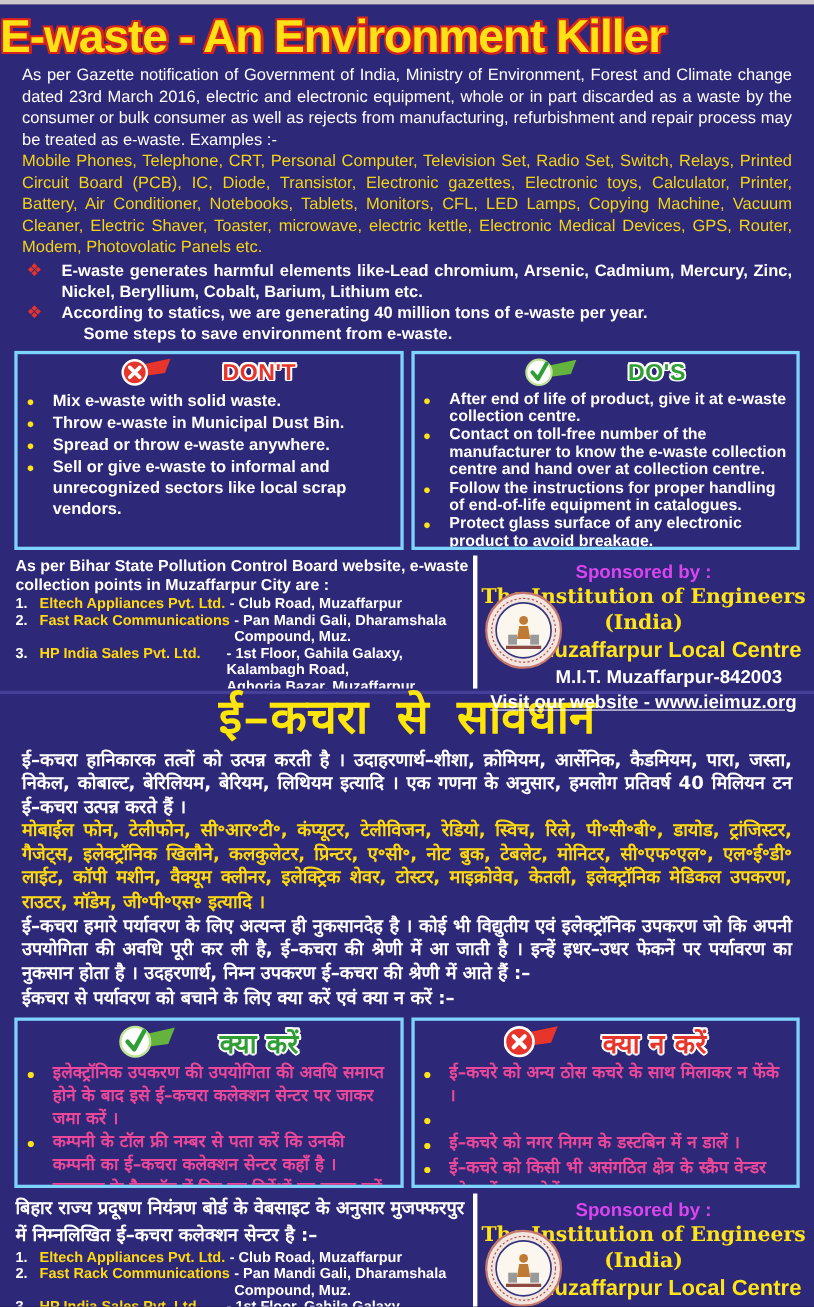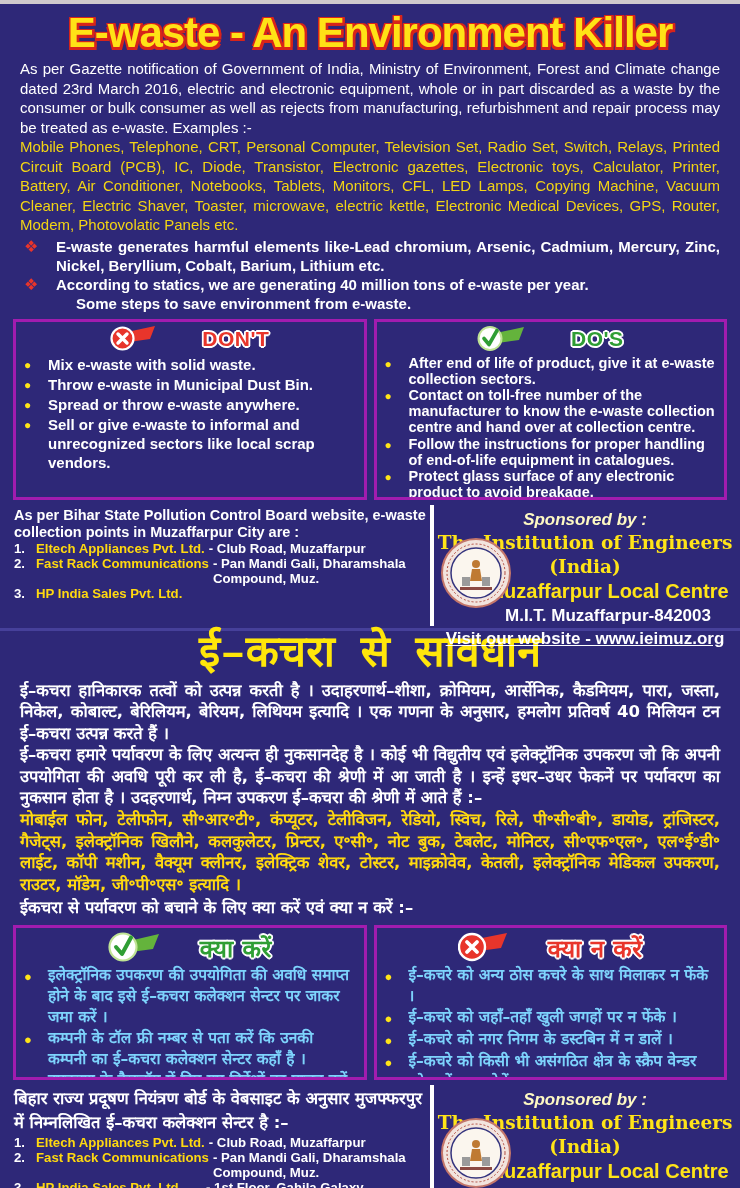--- a/index.html
+++ b/index.html
@@ -5,65 +5,65 @@
   html,body{margin:0;padding:0;background:#1a1750;}
   .page{
     width:740px;height:1188px;margin:0 auto;position:relative;overflow:hidden;
     background:#2e2878;
     font-family:"Liberation Sans","DejaVu Sans",sans-serif;
     -webkit-font-smoothing:antialiased;
   }
   .topstrip{height:4px;background:#cfc9cd;}
   .title{
     color:#ffe216;font-weight:bold;font-size:42px;line-height:46px;
-    text-align:center;letter-spacing:-1px;margin:6px 0 3px;
+    letter-spacing:-1px;margin:6px 0 3px;
     text-shadow:2.5px 2.5px 0 #d8241a,-1.5px -1.5px 0 #d8241a,2.5px -1.5px 0 #d8241a,-1.5px 2.5px 0 #d8241a,0 2.5px 0 #d8241a,2.5px 0 0 #d8241a;
   }
   .para{margin:0 20px;font-weight:normal;text-align:justify;}
   .para.p-en{font-size:15px;line-height:19.5px;color:#ffffff;}
   .para.p-yel{font-size:15px;line-height:19.5px;color:#f2d414;}
   .dbullets{margin:2px 20px 0;}
   .dbullet{display:flex;align-items:flex-start;}
   .diamond{color:#e8352b;font-size:16px;line-height:19px;width:32px;flex:none;padding-left:4px;}
   .dtext{color:#ffffff;font-weight:bold;font-size:15px;line-height:19px;text-align:justify;flex:1;}
   .steps-note{margin:0 20px 0 56px;color:#ffffff;font-weight:bold;font-size:15px;line-height:19px;}
 
   .boxes{display:flex;gap:7px;margin:6px 13px 5px;}
-  .box{flex:1;border:3px solid #a21caf;background:#2e2878;padding:3px 8px 4px 8px;overflow:hidden;}
+  .box{flex:1;border:3px solid #7dd3fc;background:#2e2878;padding:3px 8px 4px 8px;overflow:hidden;}
   .box.en{height:168px;}
   .box.hi{height:142px;}
   .box-head{display:flex;align-items:center;justify-content:center;gap:46px;height:28px;margin-bottom:2px;}
   .box-head.hi-head{gap:40px;height:32px;}
   .flag-icon{flex:none;display:inline-flex;}
   .box-title{font-weight:bold;font-size:21px;letter-spacing:.5px;}
   .box-title.t-red{color:#e8352b;text-shadow:1.8px 0 0 #fff,-1.8px 0 0 #fff,0 1.8px 0 #fff,0 -1.8px 0 #fff,1.4px 1.4px 0 #fff,-1.4px 1.4px 0 #fff,1.4px -1.4px 0 #fff,-1.4px -1.4px 0 #fff;}
   .box-title.t-green{color:#2f9e34;text-shadow:1.8px 0 0 #fff,-1.8px 0 0 #fff,0 1.8px 0 #fff,0 -1.8px 0 #fff,1.4px 1.4px 0 #fff,-1.4px 1.4px 0 #fff,1.4px -1.4px 0 #fff,-1.4px -1.4px 0 #fff;}
   .box-title.hi-t{font-size:24px;}
   .li{display:flex;align-items:flex-start;}
   .dot{color:#ffe418;font-size:12px;width:24px;flex:none;line-height:16px;padding-top:1px;}
   .li.en-li .litext{color:#fff;font-weight:bold;font-size:14.5px;line-height:16.2px;flex:1;}
   .box.dont-en .litext{font-size:15px;line-height:19px;}
   .box.dont-en .dot{line-height:19px;}
   .li.hi-li .dot{line-height:21px;font-size:13px;}
-  .li.hi-li .litext{color:#7dd3fc;font-weight:bold;font-size:15.5px;line-height:21px;flex:1;}
+  .li.hi-li .litext{color:#ec4899;font-weight:bold;font-size:15.5px;line-height:21px;flex:1;}
 
   .collect{display:flex;align-items:stretch;}
   .collect.en-c{height:121px;}
   .collect.hi-c{height:143px;}
   .collect-left{flex:1;padding:2px 2px 0 14px;overflow:hidden;}
   .vdivider{width:4px;background:#ffffff;flex:none;}
   .collect-intro{color:#ffffff;font-weight:bold;font-size:14.5px;line-height:17px;}
   .collect-intro.hi-i{font-size:16.5px;line-height:24px;}
   .co-row{display:flex;align-items:flex-start;color:#fff;font-weight:bold;font-size:13.2px;line-height:15px;}
   .co-num{width:22px;flex:none;}
   .co-name{color:#ffd90f;flex:none;min-width:166px;padding-right:4px;}
   .co-addr{white-space:pre-line;flex:1;}
 
   .sponsor{width:302px;flex:none;position:relative;padding:4px 4px 0 0;text-align:center;}
-  .sp-label{color:#fef9c3;font-weight:bold;font-style:italic;font-size:17px;line-height:22px;}
+  .sp-label{color:#d946ef;font-weight:bold;font-size:17px;line-height:22px;}
   .sp-org{color:#ffe418;font-family:"DejaVu Serif","Liberation Serif",serif;font-weight:bold;font-size:18.5px;line-height:24px;}
   .sp-centre{color:#ffe418;font-weight:bold;font-size:20px;line-height:25px;margin-left:46px;}
   .sp-addr{color:#ffffff;font-weight:bold;font-size:17px;line-height:23px;margin-left:46px;}
   .sp-web{color:#ffffff;font-weight:bold;font-size:17px;line-height:24px;text-decoration:underline;}
   .sp-logo{position:absolute;left:6px;top:32px;}
 
   .hindi-sec{border-top:3px solid #46409a;margin-top:2px;}
   .h-title{
     color:#ffe60a;font-weight:bold;font-size:43px;line-height:47px;text-align:center;margin:0 0 2px;
     font-family:Liberation Mono, monospace;
@@ -134,21 +134,21 @@
           <svg width="48" height="27" viewBox="0 0 48 27">
             <polygon points="19,8 47,2 42,15 21,18" fill="#64b33c"></polygon>
             <circle cx="13" cy="13.5" r="11.5" fill="#ffffff" stroke="#bfe394" stroke-width="2"></circle>
             <path d="M7 13.5 L12 19.5 L20 5.5" stroke="#2f9e34" stroke-width="3.6" fill="none" stroke-linecap="round" stroke-linejoin="round"></path>
           </svg>
         </span>
         <span class="box-title t-green">DO'S</span>
       </div>
       <div class="li en-li">
           <span class="dot">●</span>
-          <div class="litext">After end of life of product, give it at e-waste collection sectors.</div>
+          <div class="litext">After end of life of product, give it at e-waste collection centre.</div>
         </div>
       <div class="li en-li">
           <span class="dot">●</span>
           <div class="litext">Contact on toll-free number of the manufacturer to know the e-waste collection centre and hand over at collection centre.</div>
         </div>
       <div class="li en-li">
           <span class="dot">●</span>
           <div class="litext">Follow the instructions for proper handling of end-of-life equipment in catalogues.</div>
         </div>
       <div class="li en-li">
@@ -168,20 +168,22 @@
           <span class="co-addr">- Club Road, Muzaffarpur</span>
         </div>
       <div class="co-row">
           <span class="co-num">2.</span>
           <span class="co-name">Fast Rack Communications</span>
           <span class="co-addr">- Pan Mandi Gali, Dharamshala Compound, Muz.</span>
         </div>
       <div class="co-row">
           <span class="co-num">3.</span>
           <span class="co-name">HP India Sales Pvt. Ltd.</span>
+          <span class="co-addr">- 1st Floor, Gahila Galaxy, Kalambagh Road,
+      Aghoria Bazar, Muzaffarpur</span>
         </div>
 
     </div>
     <div class="vdivider"></div>
     <div class="sponsor">
       <span class="sp-logo">
         <svg width="72" height="72" viewBox="0 0 72 72">
           <circle cx="36" cy="36" r="34" fill="#f2e4de" stroke="#c4766a" stroke-width="2"></circle>
           <circle cx="36" cy="36" r="29" fill="none" stroke="#b04a3e" stroke-width="1" stroke-dasharray="2,2"></circle>
           <circle cx="36" cy="36" r="25" fill="#fbf6ee" stroke="#34347e" stroke-width="1.5"></circle>
@@ -196,22 +198,22 @@
       <div class="sp-org">The Institution of Engineers (India)</div>
       <div class="sp-centre">Muzaffarpur Local Centre</div>
       <div class="sp-addr">M.I.T. Muzaffarpur-842003</div>
       <div class="sp-web">Visit our website - www.ieimuz.org</div>
     </div>
   </div>
 
   <div class="hindi-sec">
     <div class="h-title">ई–कचरा से सावधान</div>
     <div class="h-para">ई–कचरा हानिकारक तत्वों को उत्पन्न करती है । उदाहरणार्थ–शीशा, क्रोमियम, आर्सेनिक, कैडमियम, पारा, जस्ता, निकेल, कोबाल्ट, बेरिलियम, बेरियम, लिथियम इत्यादि । एक गणना के अनुसार, हमलोग प्रतिवर्ष 40 मिलियन टन ई–कचरा उत्पन्न करते हैं ।</div>
+    <div class="h-para h-yel">मोबाईल फोन, टेलीफोन, सी॰आर॰टी॰, कंप्यूटर, टेलीविजन, रेडियो, स्विच, रिले, पी॰सी॰बी॰, डायोड, ट्रांजिस्टर, गैजेट्स, इलेक्ट्रॉनिक खिलौने, कलकुलेटर, प्रिन्टर, ए॰सी॰, नोट बुक, टेबलेट, मोनिटर, सी॰एफ॰एल॰, एल॰ई॰डी॰ लाईट, कॉपी मशीन, वैक्यूम क्लीनर, इलेक्ट्रिक शेवर, टोस्टर, माइक्रोवेव, केतली, इलेक्ट्रॉनिक मेडिकल उपकरण, राउटर, मॉडेम, जी॰पी॰एस॰ इत्यादि ।</div>
     <div class="h-para">ई–कचरा हमारे पर्यावरण के लिए अत्यन्त ही नुकसानदेह है । कोई भी विद्युतीय एवं इलेक्ट्रॉनिक उपकरण जो कि अपनी उपयोगिता की अवधि पूरी कर ली है, ई–कचरा की श्रेणी में आ जाती है । इन्हें इधर–उधर फेकनें पर पर्यावरण का नुकसान होता है । उदहरणार्थ, निम्न उपकरण ई–कचरा की श्रेणी में आते हैं :–</div>
-    <div class="h-para h-yel">मोबाईल फोन, टेलीफोन, सी॰आर॰टी॰, कंप्यूटर, टेलीविजन, रेडियो, स्विच, रिले, पी॰सी॰बी॰, डायोड, ट्रांजिस्टर, गैजेट्स, इलेक्ट्रॉनिक खिलौने, कलकुलेटर, प्रिन्टर, ए॰सी॰, नोट बुक, टेबलेट, मोनिटर, सी॰एफ॰एल॰, एल॰ई॰डी॰ लाईट, कॉपी मशीन, वैक्यूम क्लीनर, इलेक्ट्रिक शेवर, टोस्टर, माइक्रोवेव, केतली, इलेक्ट्रॉनिक मेडिकल उपकरण, राउटर, मॉडेम, जी॰पी॰एस॰ इत्यादि ।</div>
     <div class="h-question">ईकचरा से पर्यावरण को बचाने के लिए क्या करें एवं क्या न करें  :–</div>
 
     <div class="boxes">
       <div class="box hi">
         <div class="box-head hi-head">
           <span class="flag-icon">
             <svg width="52" height="32" viewBox="0 0 52 32">
               <polygon points="21,10 51,3 45,18 23,21" fill="#64b33c"></polygon>
               <circle cx="15" cy="16" r="13.5" fill="#ffffff" stroke="#bfe394" stroke-width="2.2"></circle>
               <path d="M8 16 L14 23 L23 6.5" stroke="#2f9e34" stroke-width="4" fill="none" stroke-linecap="round" stroke-linejoin="round"></path>
@@ -244,21 +246,20 @@
             </svg>
           </span>
           <span class="box-title t-red hi-t">क्या न करें</span>
         </div>
         <div class="li hi-li">
             <span class="dot">●</span>
             <div class="litext">ई–कचरे को अन्य ठोस कचरे के साथ मिलाकर न फेंके ।</div>
           </div>
         <div class="li hi-li">
             <span class="dot">●</span>
-            <div class="litext">ई–कचरे को जहाँ–तहाँ खुली जगहों पर न फेंके ।</div>
           </div>
         <div class="li hi-li">
             <span class="dot">●</span>
             <div class="litext">ई–कचरे को नगर निगम के डस्टबिन में न डालें ।</div>
           </div>
         <div class="li hi-li">
             <span class="dot">●</span>
             <div class="litext">ई–कचरे को किसी भी असंगठित क्षेत्र के स्क्रैप वेन्डर को न दें या न बेचें ।</div>
           </div>
       </div>

